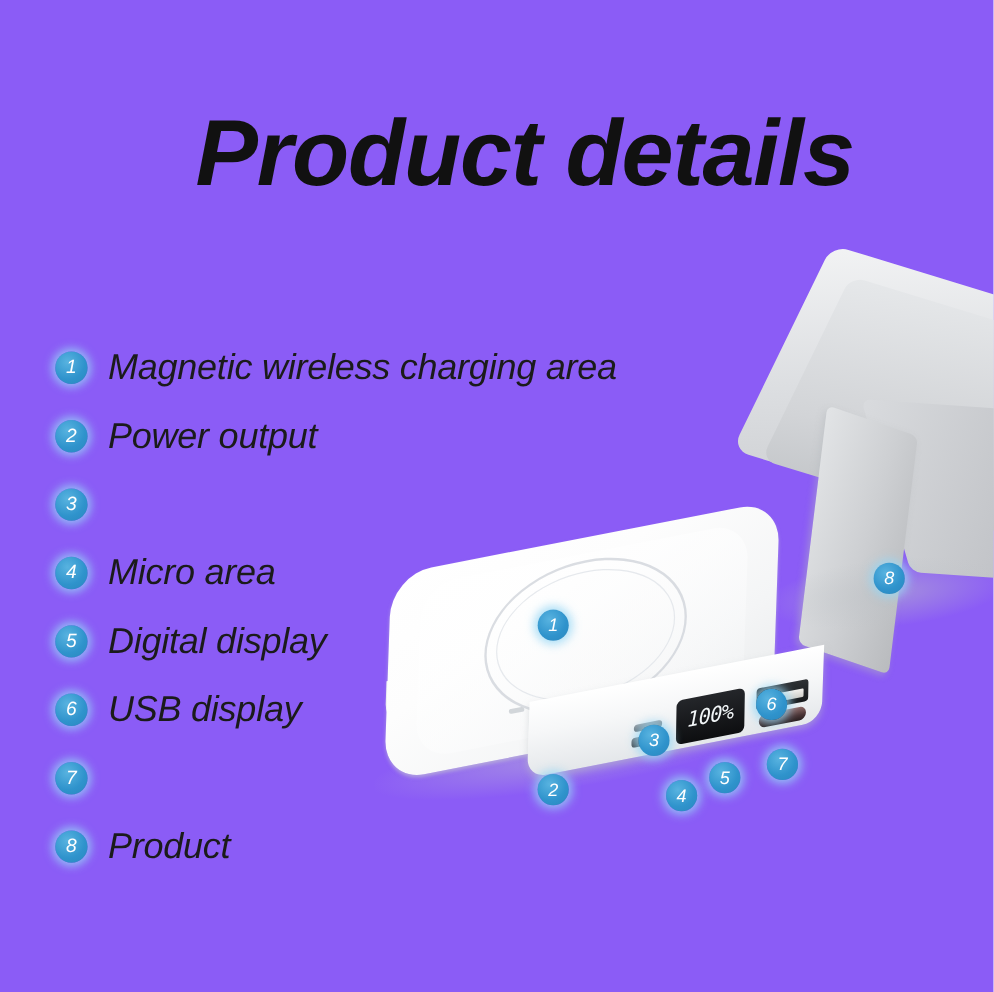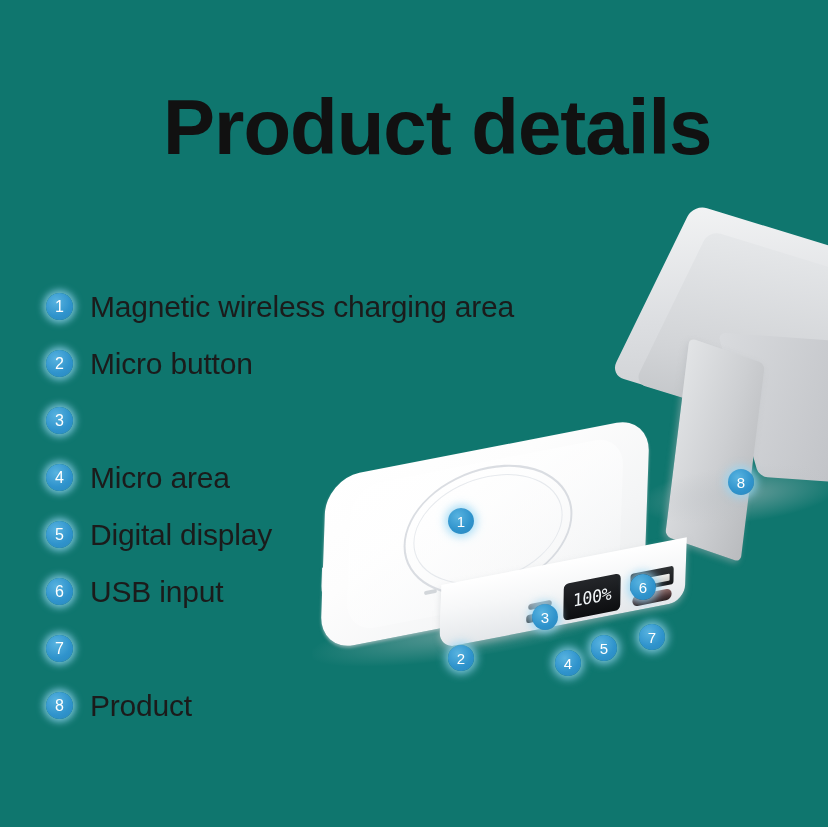--- a/index.html
+++ b/index.html
@@ -12,21 +12,22 @@
     height: 827px;
     position: relative;
     overflow: hidden;
     font-family: "Liberation Sans", sans-serif;
     -webkit-font-smoothing: antialiased;
   }
 
   .page {
     position: absolute;
     inset: 0;
-    background: #0f766e;
+    background: #8b5cf6;
+    font-style: italic;
   }
 
   
   .page-title {
     position: absolute;
     left: 163px;
     top: 88px;
     font-family: "Liberation Sans", sans-serif;
     font-weight: bold;
     font-size: 78px;
@@ -329,40 +330,40 @@
 
   <div class="legend">
 
     <div class="legend-item">
       <div class="badge">1</div>
       <div class="legend-label">Magnetic wireless charging area</div>
     </div>
 
     <div class="legend-item">
       <div class="badge">2</div>
-      <div class="legend-label">Micro button</div>
+      <div class="legend-label">Power output</div>
     </div>
 
     <div class="legend-item">
       <div class="badge">3</div>
     </div>
 
     <div class="legend-item">
       <div class="badge">4</div>
       <div class="legend-label">Micro area</div>
     </div>
 
     <div class="legend-item">
       <div class="badge">5</div>
       <div class="legend-label">Digital display</div>
     </div>
 
     <div class="legend-item">
       <div class="badge">6</div>
-      <div class="legend-label">USB input</div>
+      <div class="legend-label">USB display</div>
     </div>
 
     <div class="legend-item">
       <div class="badge">7</div>
     </div>
 
     <div class="legend-item">
       <div class="badge">8</div>
       <div class="legend-label">Product</div>
     </div>

